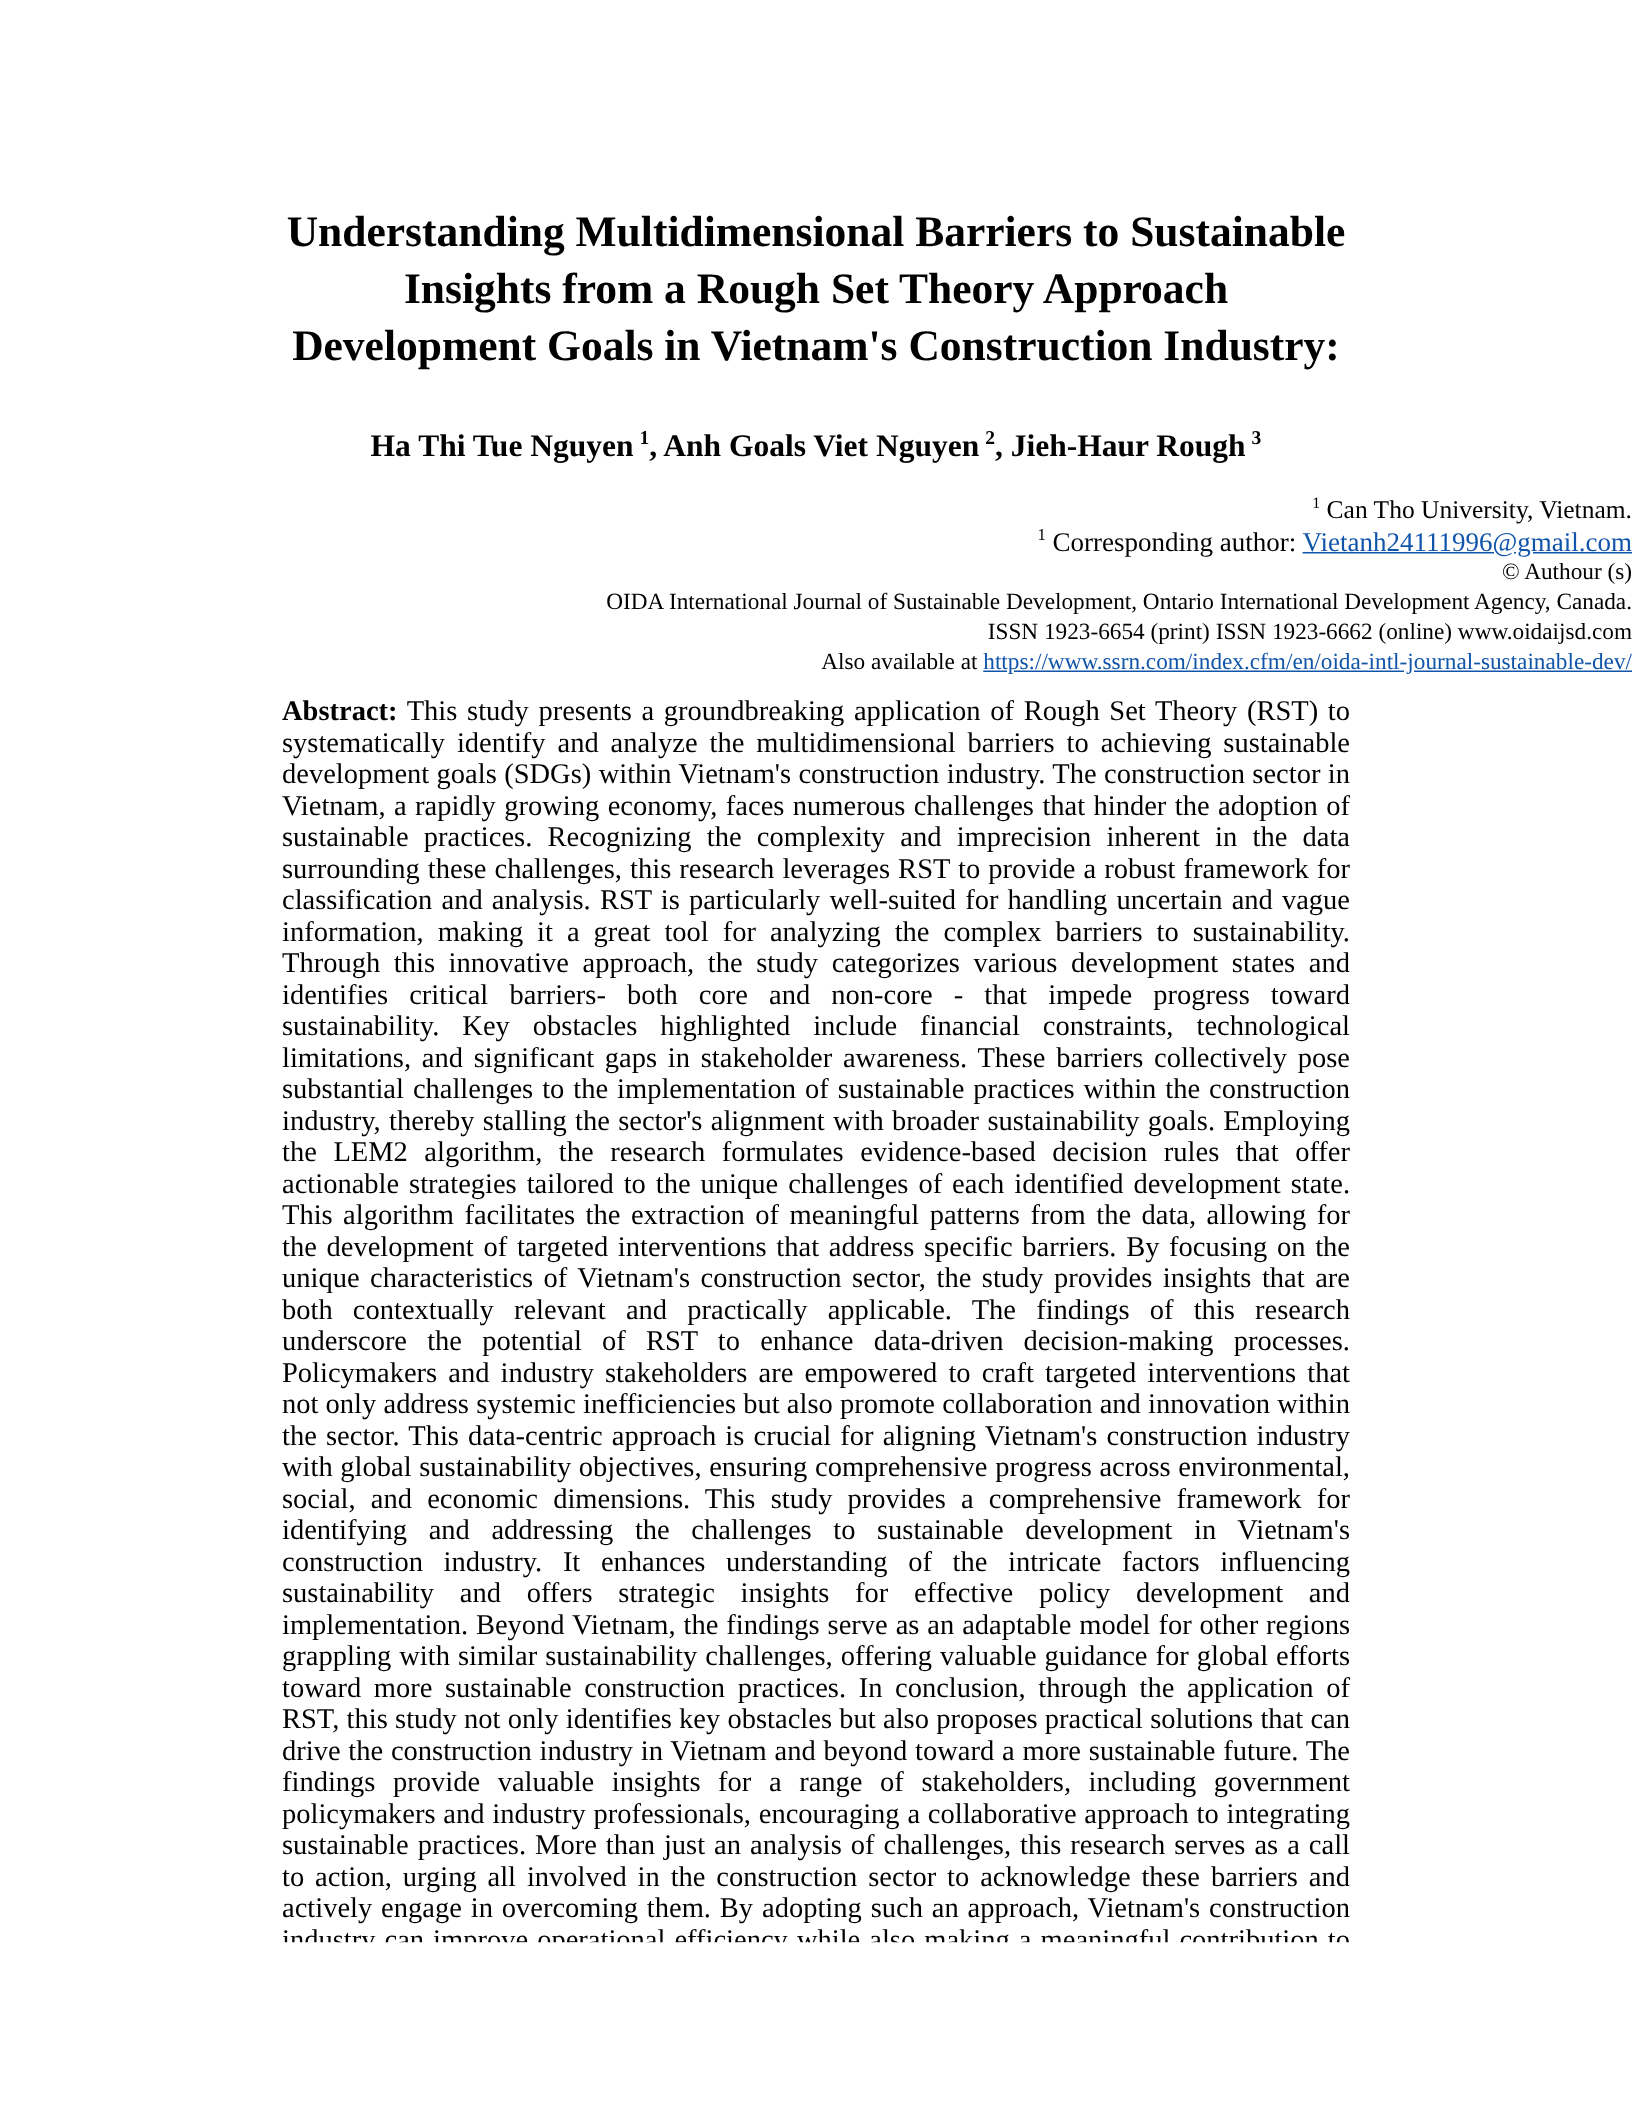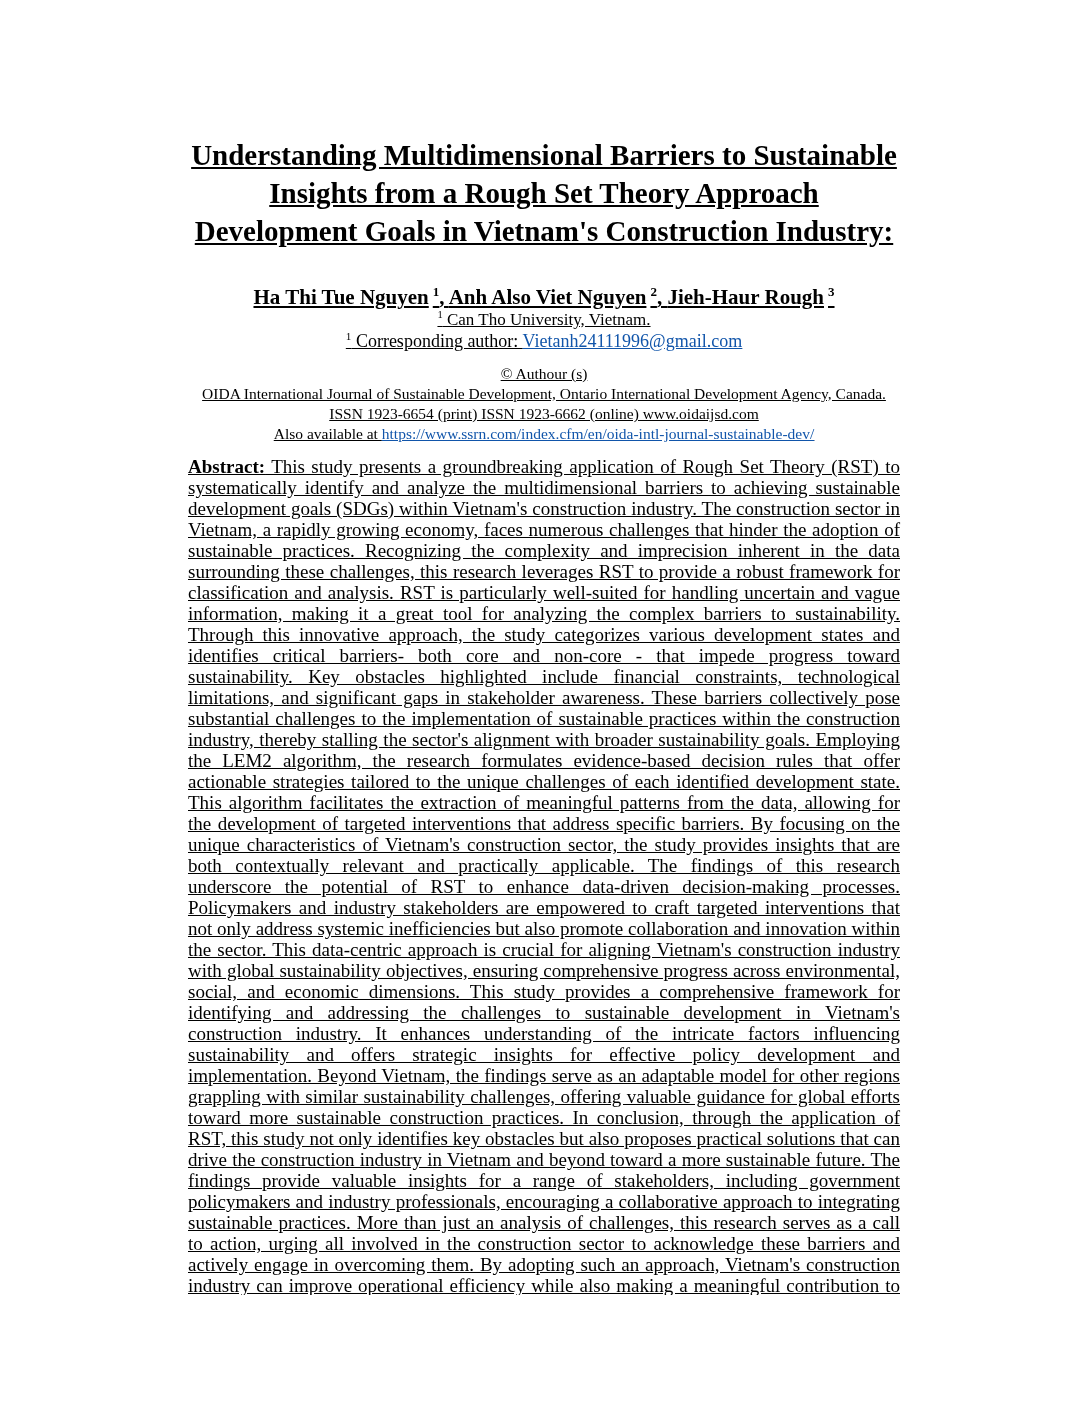--- a/index.html
+++ b/index.html
@@ -2,65 +2,65 @@
 <html style="--link-color: #1155AA; --text-color: #000000; --page-bg: #FFFFFF;"><head>
 <meta charset="utf-8">
 <style>
   :root { --link-color: #1155AA; --text-color: #000000; --page-bg: #FFFFFF; }
   * { box-sizing: border-box; }
   html, body { margin: 0; padding: 0; background: var(--page-bg); }
   .page {
     width: 1088px; height: 1295px; margin: 0 auto;
     background: var(--page-bg); color: var(--text-color);
     font-family: "Liberation Serif", "DejaVu Serif", serif;
-    overflow: hidden; position: relative; text-decoration: underline;
+    overflow: hidden; position: relative;
   }
   .title {
     margin: 0; padding-top: 136px;
     text-align: center; font-weight: bold;
     font-size: 29px; line-height: 38px;
   }
   .title .tline { display: block; white-space: nowrap; }
   .authors {
     margin-top: 34px; text-align: center;
     font-weight: bold; font-size: 21px; line-height: 26px;
     white-space: nowrap;
   }
   sup { font-size: 62%; line-height: 0; }
   .authors sup { margin-left: 4px; }
-  .affiliations { text-align: center; font-size: 17px; line-height: 20px; }
+  .affiliations { text-align: right; font-size: 17px; line-height: 20px; margin-top: 20px; }
   .affil-line { display: block; }
   .corresponding { display: block; font-size: 18px; line-height: 22px; }
   a.doc-link {
     color: var(--link-color);
     text-decoration: underline;
     cursor: pointer;
   }
-  .publisher { margin-top: 12px; text-align: center; font-size: 15.5px; line-height: 20px; }
+  .publisher { text-align: right; font-size: 15.5px; line-height: 20px; }
   .publisher .pline { display: block; }
   .abstract {
     width: 712px; margin: 12px auto 0;
     font-size: 19px; line-height: 21px;
     text-align: justify;
   }
   .abstract b { font-weight: bold; }
 </style>
 </head>
 <body>
 
 <div class="page">
 
   <h1 class="title">
     <span class="tline">Understanding Multidimensional Barriers to Sustainable</span>
     <span class="tline">Insights from a Rough Set Theory Approach</span>
     <span class="tline">Development Goals in Vietnam's Construction Industry:</span>
   </h1>
 
   <div class="authors">
-    <span><span>Ha Thi Tue Nguyen</span><sup>1</sup><span>, </span></span><span><span>Anh Also Viet Nguyen</span><sup>2</sup><span>, </span></span><span><span>Jieh-Haur Rough</span><sup>3</sup></span>
+    <span><span>Ha Thi Tue Nguyen</span><sup>1</sup><span>, </span></span><span><span>Anh Goals Viet Nguyen</span><sup>2</sup><span>, </span></span><span><span>Jieh-Haur Rough</span><sup>3</sup></span>
   </div>
 
   <div class="affiliations">
     <span class="affil-line"><sup>1</sup><span> Can Tho University, Vietnam.</span></span>
     <span class="corresponding"><sup>1</sup><span> Corresponding author: </span><a class="doc-link">Vietanh24111996@gmail.com</a></span>
   </div>
 
   <div class="publisher">
     <span class="pline">© Authour (s)</span>
     <span class="pline">OIDA International Journal of Sustainable Development, Ontario International Development Agency, Canada.</span>

